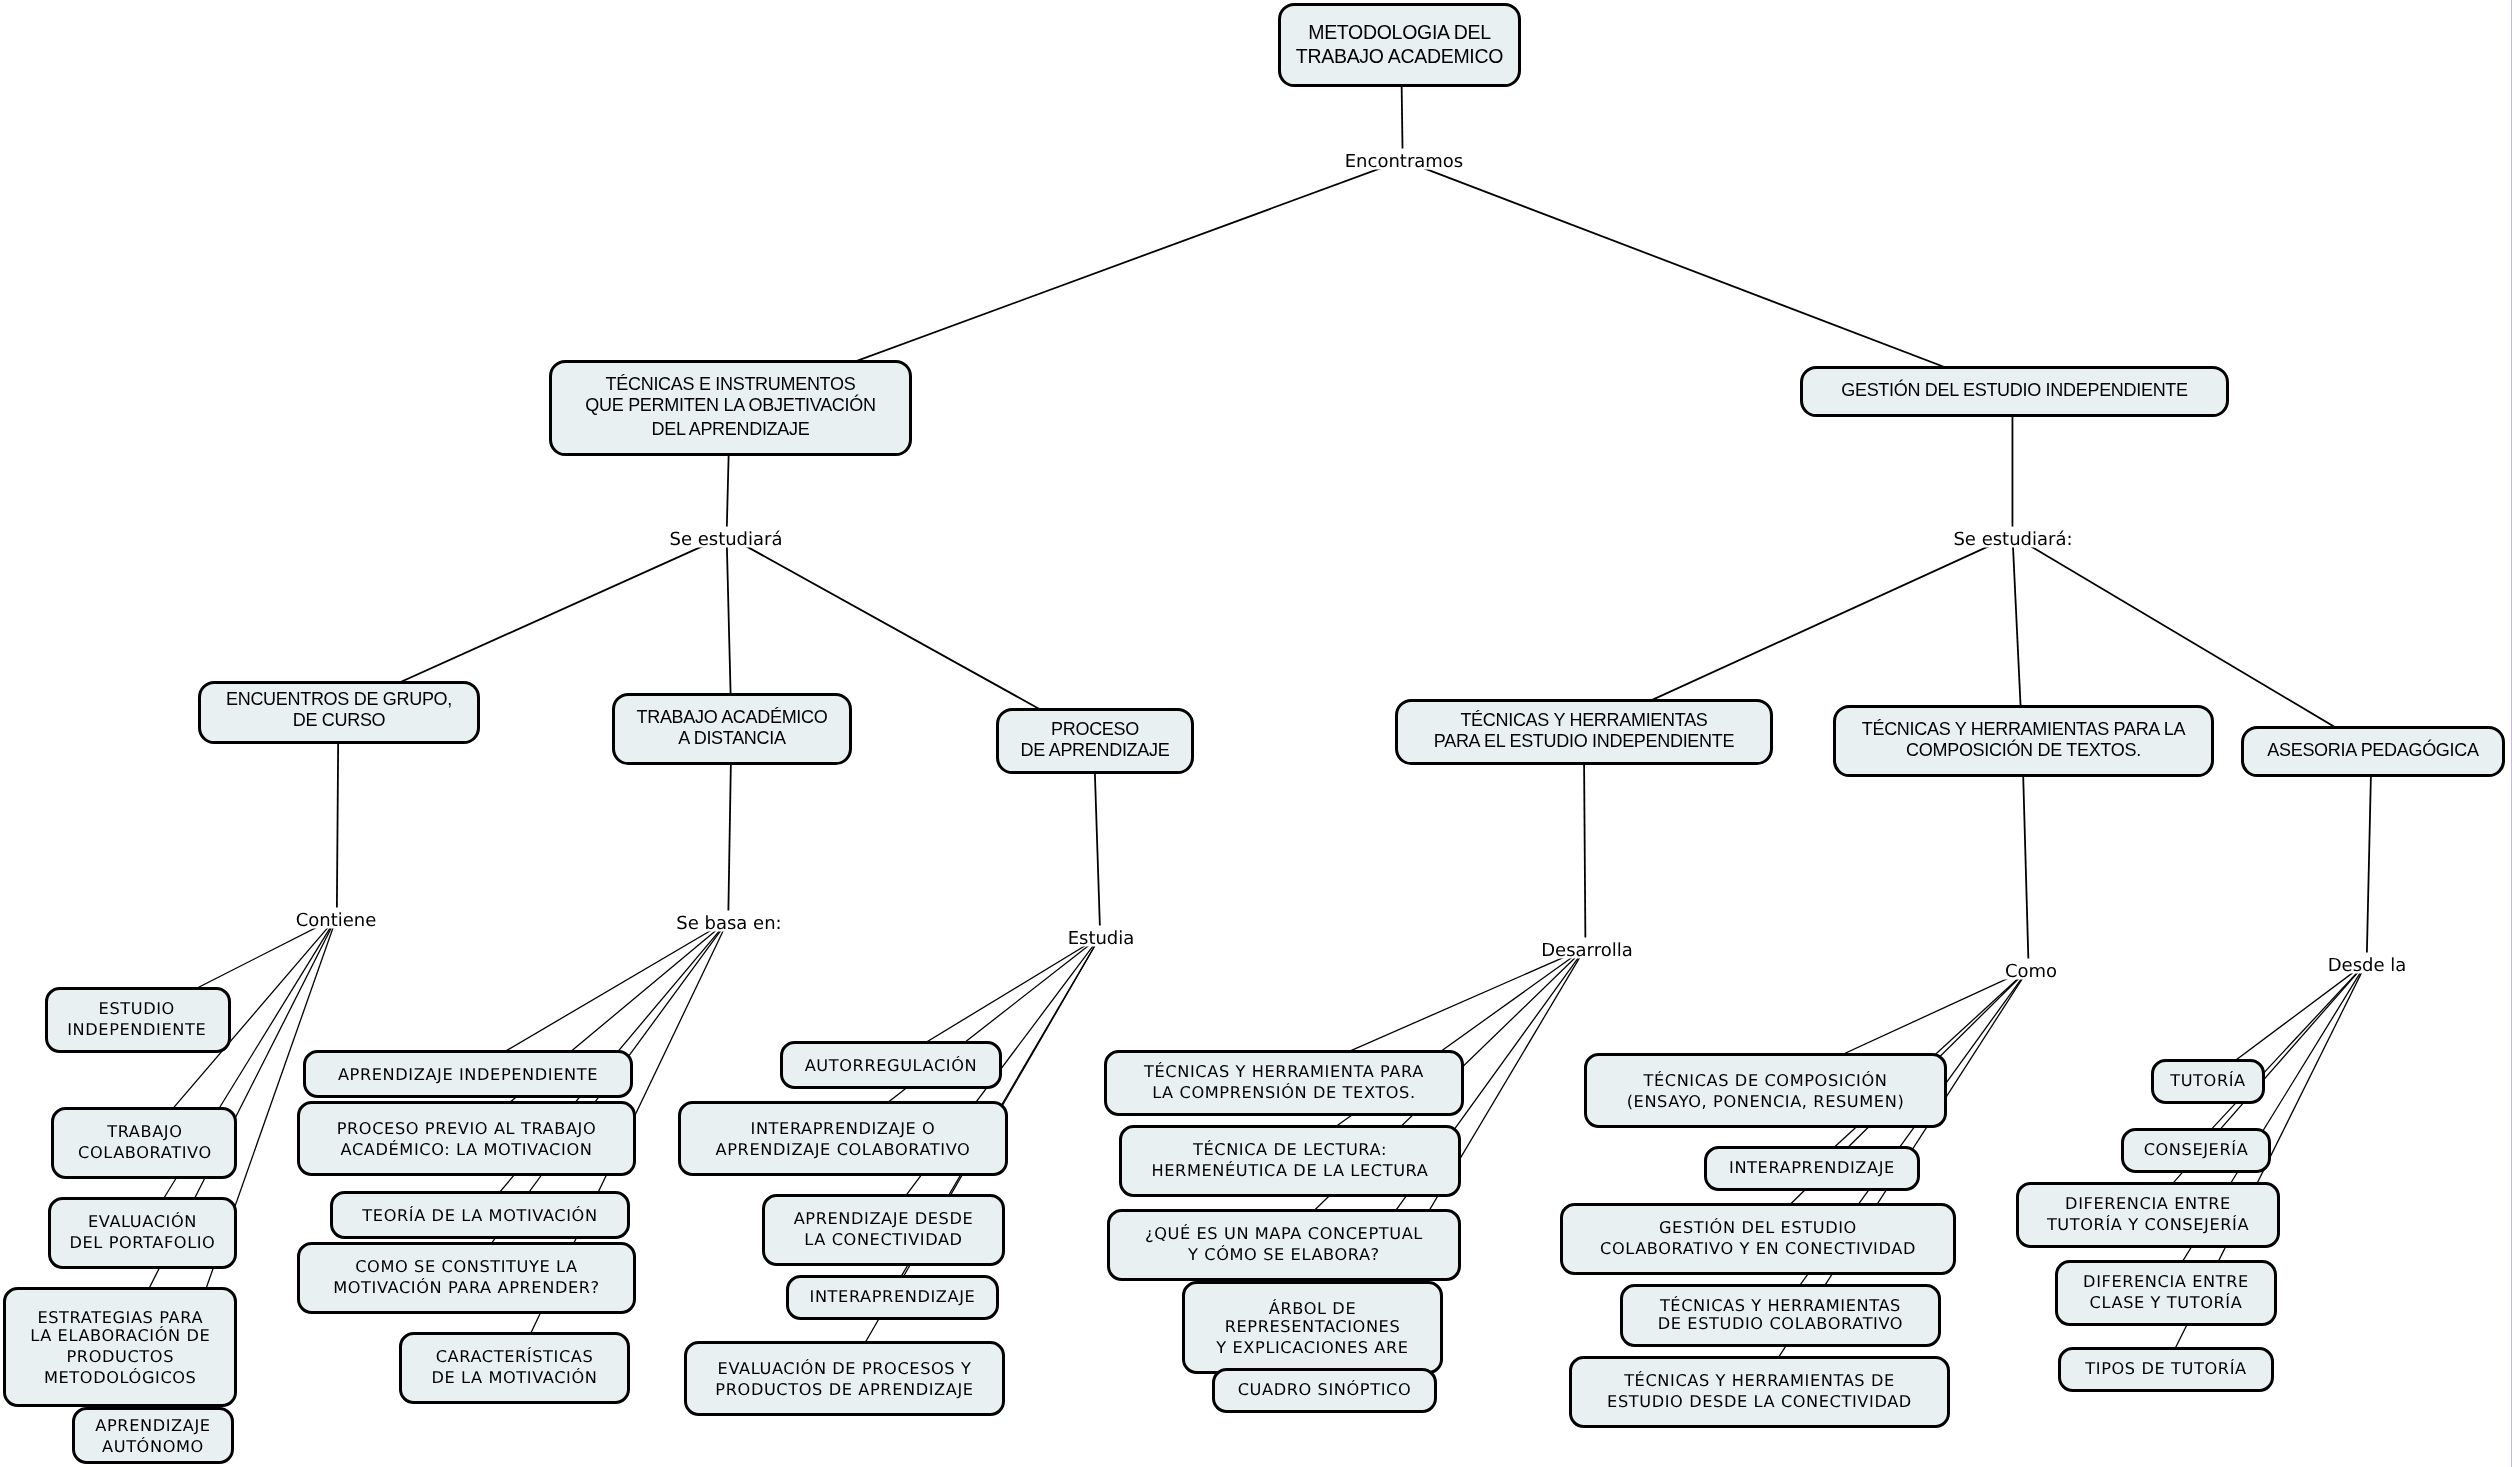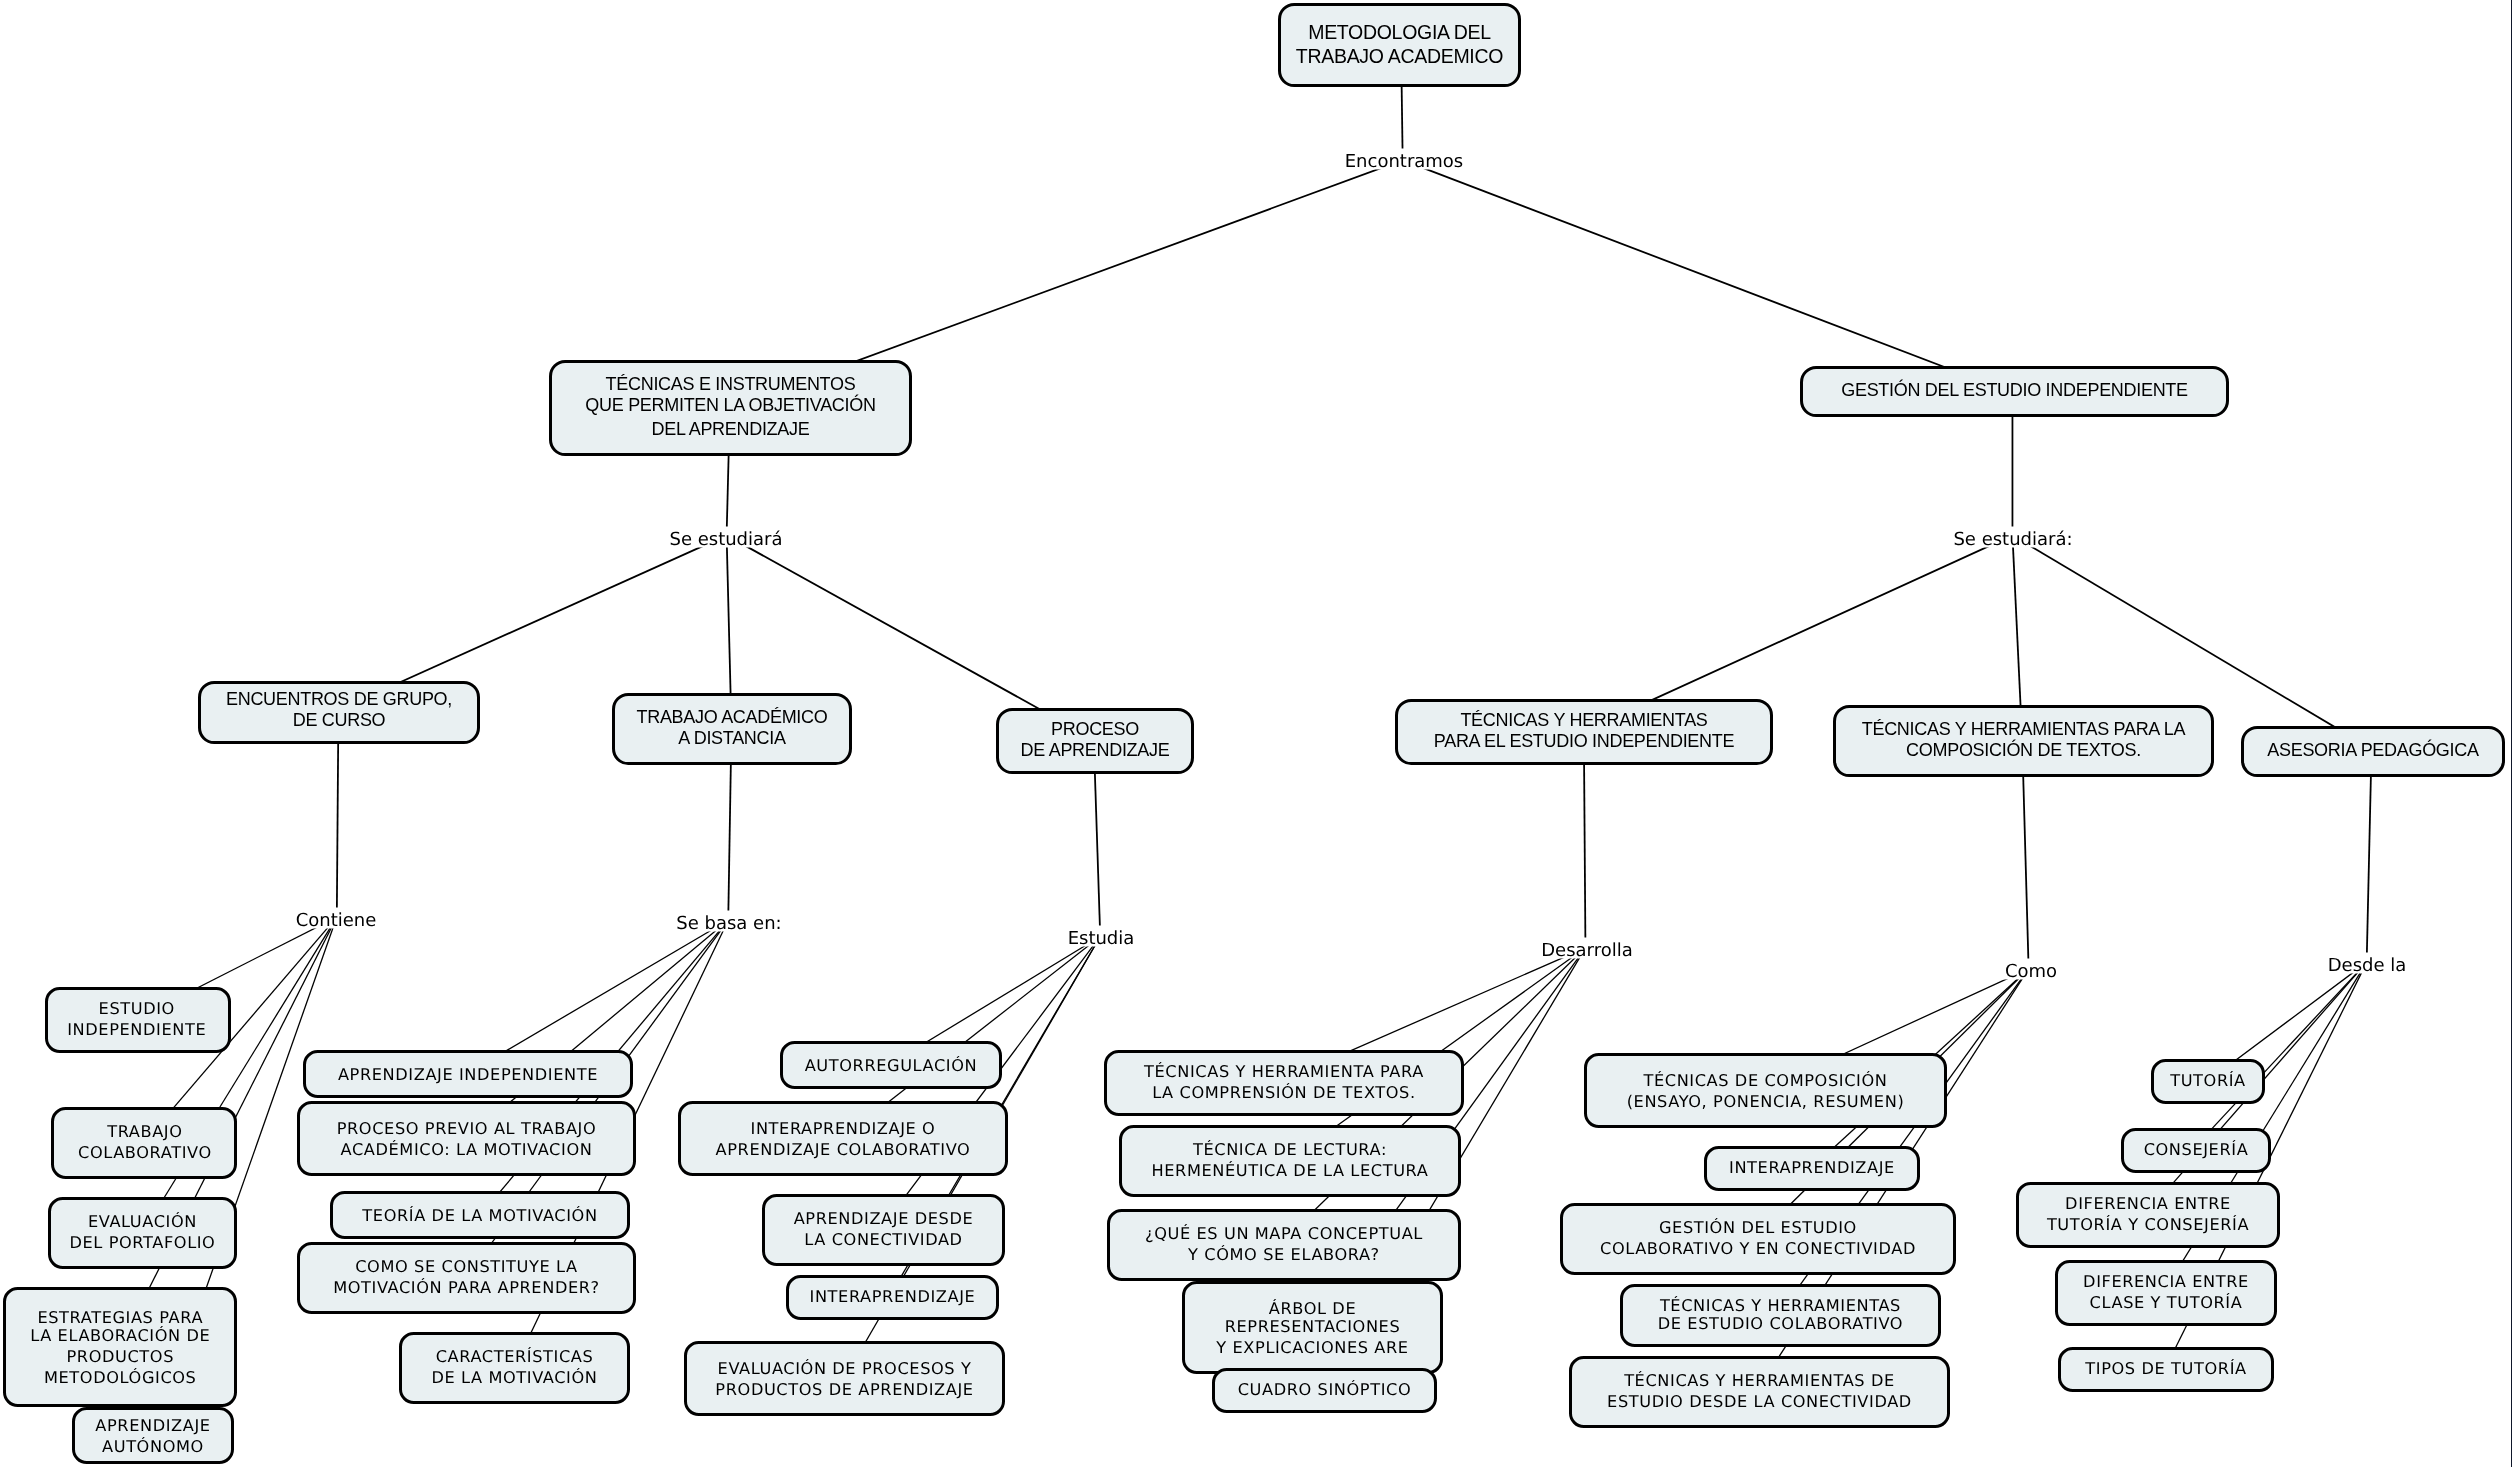--- a/index.html
+++ b/index.html
@@ -1,16 +1,16 @@
 <!DOCTYPE html>
 <html style="font-size:8.6px"><head>
 <meta charset="utf-8">
 <style>
   html,body{margin:0;padding:0;background:#ffffff;}
-  .viewport{width:2512px;height:1468px;overflow:hidden;position:relative;background:#0f172a;}
+  .viewport{width:2512px;height:1468px;overflow:hidden;position:relative;background:#c4b5fd;}
   .stage{width:837px;height:489px;position:relative;background:#ffffff;
          transform:scale(3);transform-origin:0 0;
          font-family:"DejaVu Sans","Liberation Sans",sans-serif;color:#000;}
   svg.wires{position:absolute;left:0;top:0;width:837px;height:489px;z-index:1;}
   svg.wires line{stroke:#000000;stroke-width:0.8;}
   svg.wires line.main{stroke-width:1.1;}
   .node{position:absolute;z-index:3;box-sizing:border-box;
         background:#e9f0f2;border:0.5px solid #000;border-radius:4.9px;
         display:flex;align-items:center;justify-content:center;text-align:center;
         white-space:pre-line;line-height:1.22;padding:0.5px 1.1px;color:#000;}

